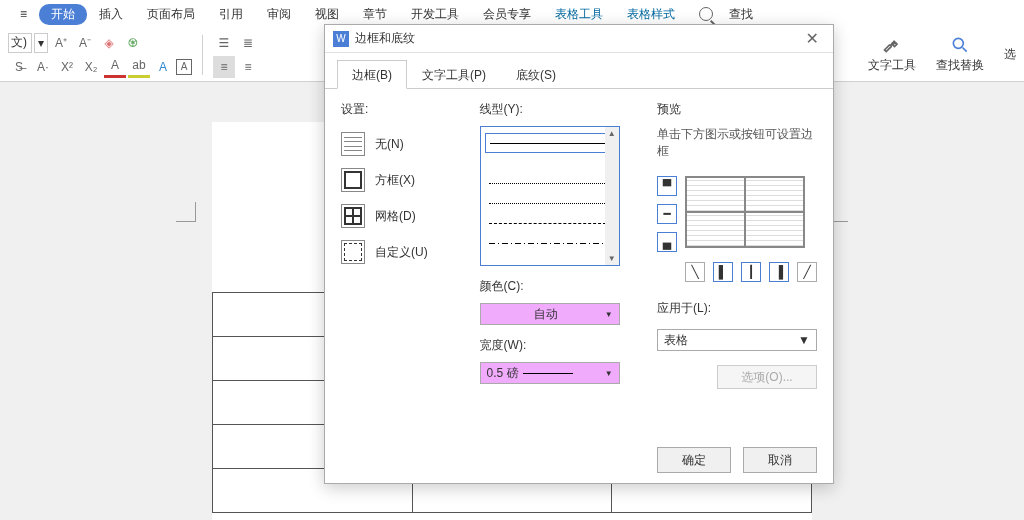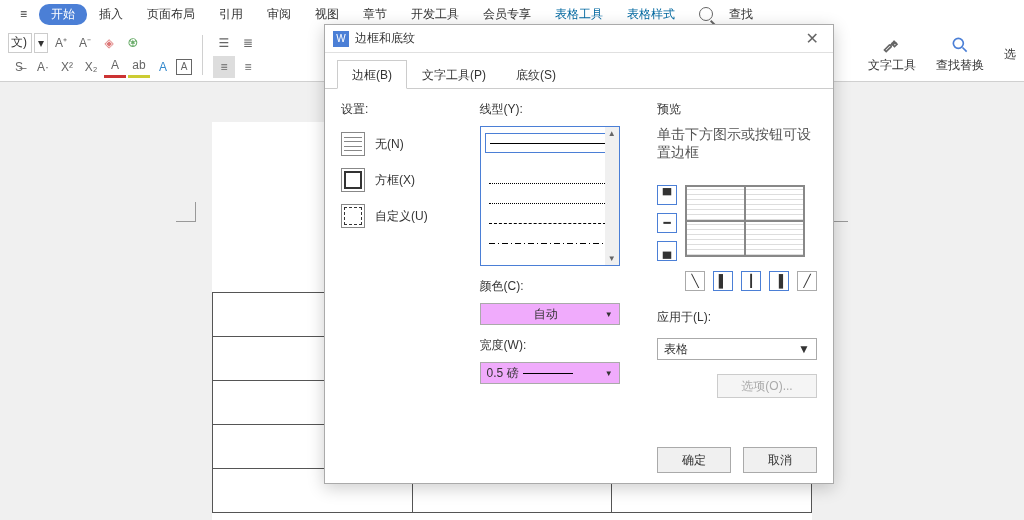--- a/index.html
+++ b/index.html
@@ -46,21 +46,21 @@
 .line-item{height:20px;display:flex;align-items:center;padding:0 4px}
 .line-solid{border-top:1px solid #000;width:100%}
 .line-dotted{border-top:1px dotted #000;width:100%}
 .line-dashed{border-top:1px dashed #000;width:100%}
 .line-dashdot{width:100%;height:1px;background:repeating-linear-gradient(90deg,#000 0 6px,transparent 6px 9px,#000 9px 10px,transparent 10px 13px)}
 .line-none{border:none}
 .scrollbar{position:absolute;right:0;top:0;bottom:0;width:14px;background:#f0f0f0;display:flex;flex-direction:column;justify-content:space-between;align-items:center;padding:2px 0}
 .scroll-btn{font-size:8px;color:#666;cursor:pointer}
 .combo{border:1px solid #aaa;height:22px;display:flex;align-items:center;padding:0 6px;justify-content:space-between;cursor:pointer;background:#f0abfc;width:140px}
 .combo .arrow{font-size:8px}
-.preview-hint{font-size:14px;color:#555;margin-bottom:23px}
+.preview-hint{font-size:12px;color:#555;margin-bottom:16px}
 .preview-canvas{display:flex;gap:8px;align-items:flex-start}
 .edge-col{display:flex;flex-direction:column;gap:8px}
 .edge-btn{width:20px;height:20px;border:1px solid #4b7fd6;cursor:pointer;background:#fff;display:flex;align-items:center;justify-content:center}
 .edge-btn.plain{border:1px solid #aaa}
 .preview-table{width:120px;height:72px;border:1px solid #888;display:grid;grid-template-columns:1fr 1fr;grid-template-rows:1fr 1fr}
 .preview-table div{border:1px solid #888;background:repeating-linear-gradient(0deg,#ddd 0 1px,transparent 1px 5px)}
 .edge-row{display:flex;gap:8px;margin-top:10px;margin-left:28px}
 .apply-combo{border:1px solid #aaa;height:22px;display:flex;align-items:center;justify-content:space-between;padding:0 6px;cursor:pointer;margin-top:4px}
 .opt-btn{margin-top:14px;height:24px;border:1px solid #ccc;background:#f5f5f5;color:#aaa;width:100px;align-self:flex-end;cursor:default;display:flex;align-items:center;justify-content:center}
 .dlg-footer{display:flex;justify-content:flex-end;gap:12px;padding:10px 16px}
@@ -213,20 +213,31 @@
         <span>无(N)</span>
       </div>
       <div class="preset">
         <span class="preset-icon">
             <span class="ic-box"></span>
           </span>
         <span>方框(X)</span>
       </div>
       <div class="preset">
         <span class="preset-icon">
+            <span class="ic-grid" style="border-width:1px">
+              <span></span>
+              <span></span>
+              <span></span>
+              <span></span>
+            </span>
+          </span>
+        <span>网格(D)</span>
+      </div>
+      <div class="preset">
+        <span class="preset-icon">
             <span class="ic-custom"></span>
           </span>
         <span>自定义(U)</span>
       </div>
     </div>
 
     <div class="col col2">
       <div class="section-label">线型(Y):</div>
       <div class="line-list">
         <div class="line-item" style="border:1px solid #4b7fd6">

